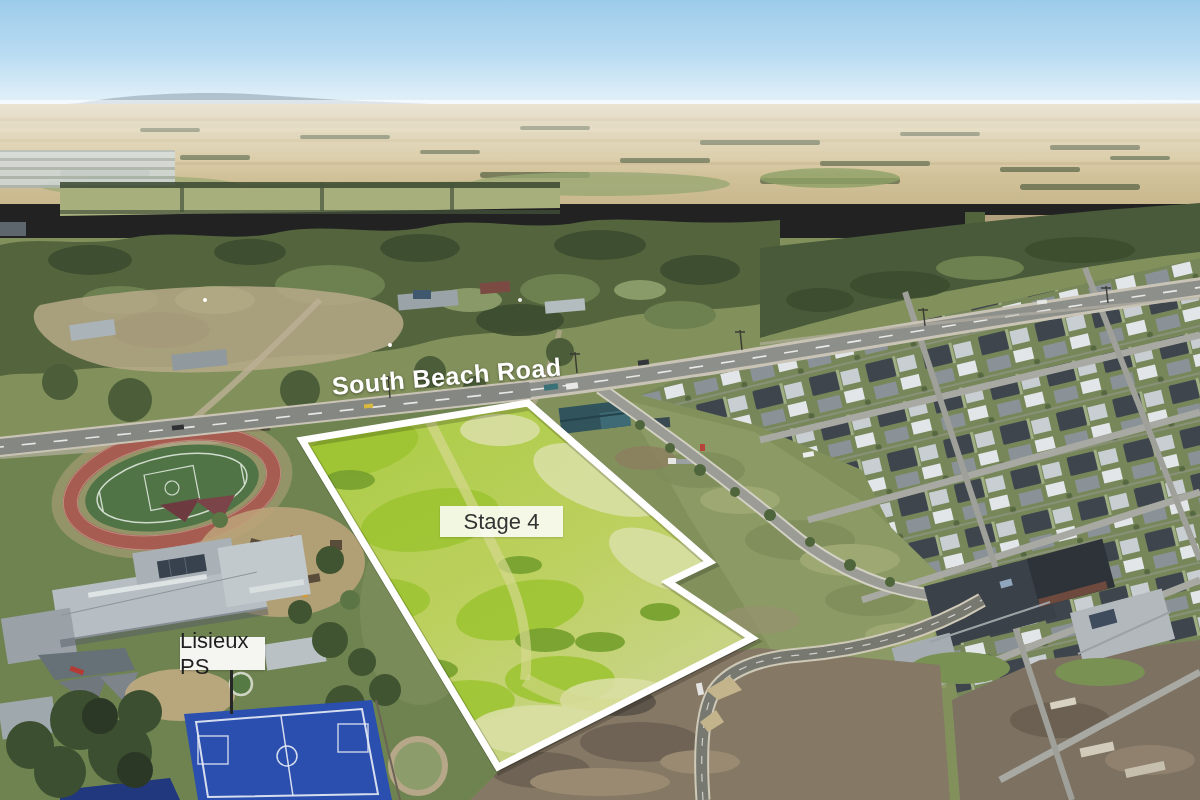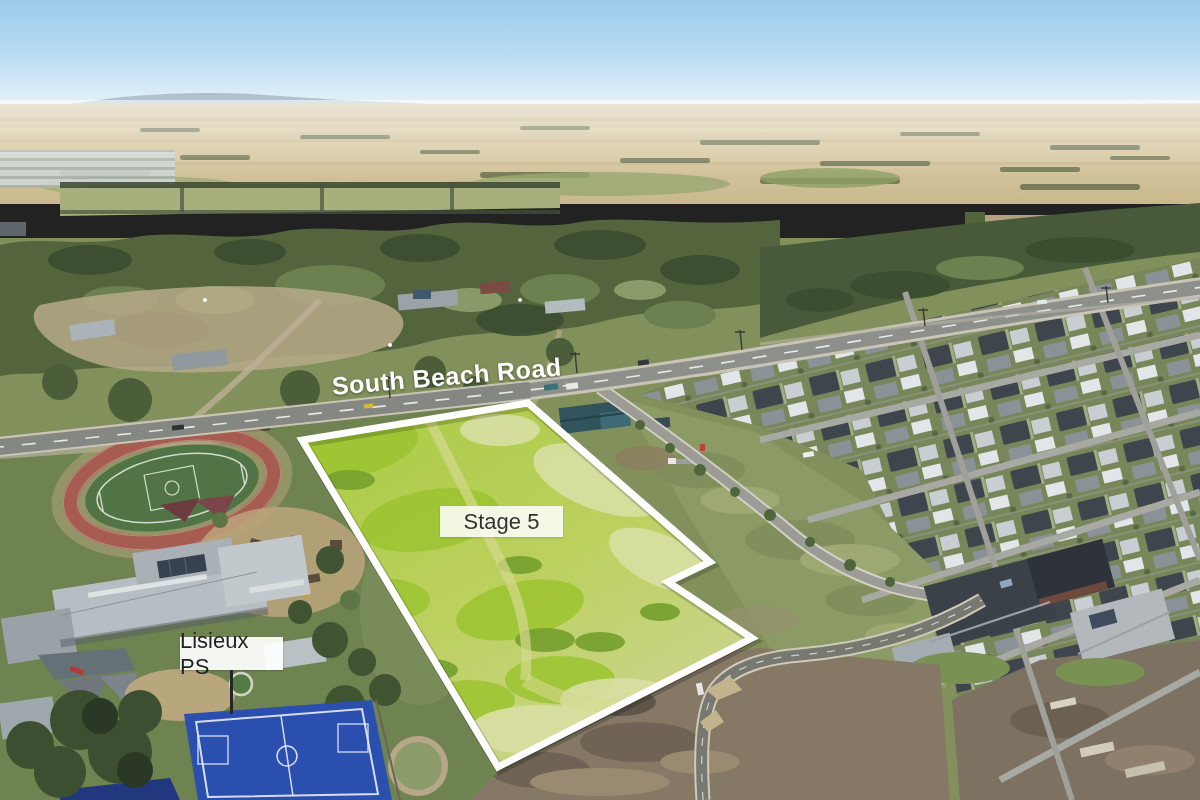--- a/index.html
+++ b/index.html
@@ -7,21 +7,21 @@
          font-family:"Liberation Sans","DejaVu Sans",sans-serif;}
   #scene{position:absolute;left:0;top:0;z-index:0;display:block;}
   .overlay{position:absolute;z-index:2;}
   #road-label{left:332px;top:372px;font-size:25px;font-weight:700;color:#fff;
       letter-spacing:.5px;white-space:nowrap;transform:rotate(-4.9deg);
       transform-origin:0 50%;text-shadow:0 1px 3px rgba(0,0,0,.45);}
   #stage-label{left:440px;top:506px;width:123px;height:31px;
       background:rgba(255,255,255,.85);color:#333;font-size:22px;
       display:flex;align-items:center;justify-content:center;
       box-shadow:0 1px 2px rgba(0,0,0,.15);}
-  #school-label{left:180px;top:637px;width:103px;height:33px;
+  #school-label{left:180px;top:637px;width:85px;height:33px;
       background:rgba(255,255,255,.93);color:#1f1f1f;font-size:22px;
       display:flex;align-items:center;justify-content:center;
       box-shadow:0 1px 2px rgba(0,0,0,.2);}
   #school-leader{left:230px;top:670px;width:3px;height:44px;background:#262626;}
 </style>
 </head>
 <body>
 
 <div id="photo">
 <svg id="scene" width="1200" height="800" viewBox="0 0 1200 800" xmlns="http://www.w3.org/2000/svg">
@@ -405,19 +405,19 @@
   </g>
   <polygon points="528,403 710,562 668,582 752,638 498,767 302,440" fill="none" stroke="#000000" stroke-opacity=".18" stroke-width="9" transform="translate(2 3)"></polygon>
   <polygon points="528,403 710,562 668,582 752,638 498,767 302,440" fill="none" stroke="#ffffff" stroke-width="7" stroke-linejoin="miter"></polygon>
 </g>
 
 <rect x="0" y="100" width="1200" height="75" fill="url(#hazeGrad)"></rect>
 </svg>
 
 <div id="road-label" class="overlay">South Beach Road</div>
 <div id="stage-label" class="overlay">
-  <span>Stage 5</span>
+  <span>Stage 4</span>
 </div>
 <div id="school-label" class="overlay">
   <span>Lisieux PS</span>
 </div>
 <div id="school-leader" class="overlay"></div>
 </div>
 
 </body></html>

